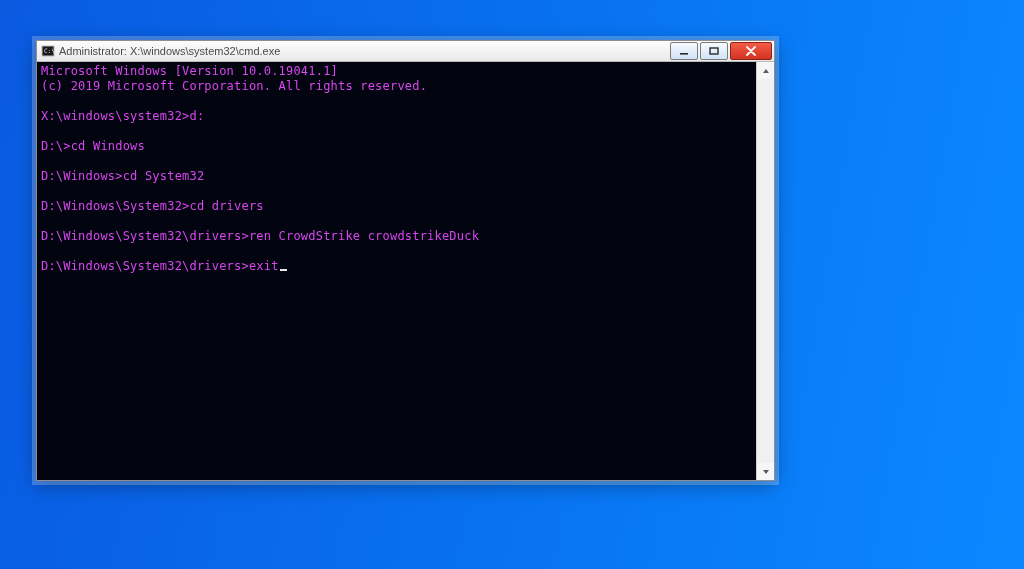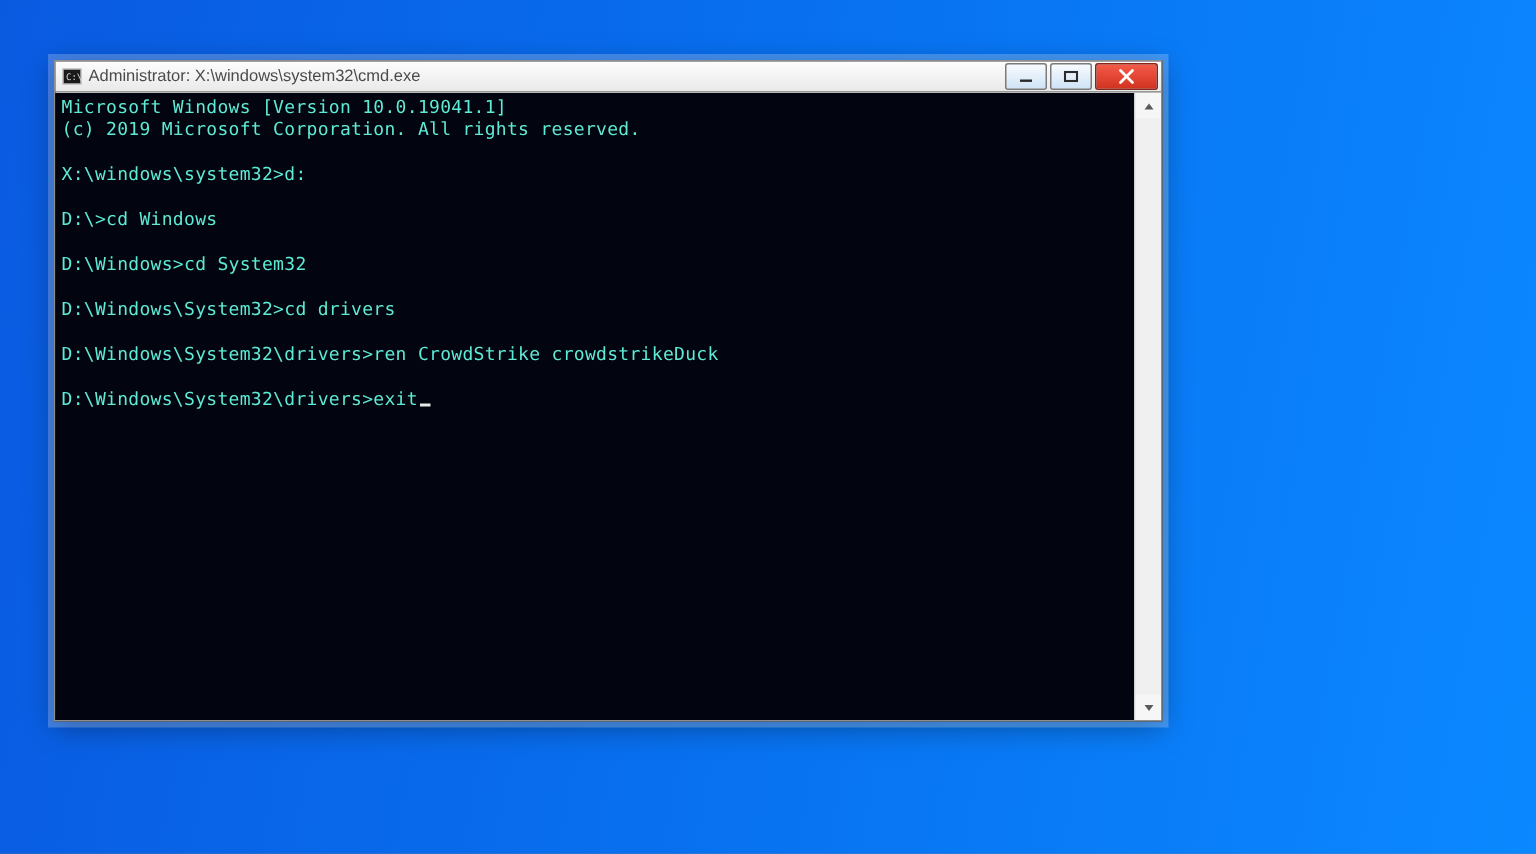--- a/index.html
+++ b/index.html
@@ -95,21 +95,21 @@
 
   .client {
     flex: 1;
     display: flex;
     background: #000510;
   }
 
   .terminal {
     flex: 1;
     background: #020510;
-    color: #5eead4;
+    color: #d946ef;
     font-family: Consolas, "Lucida Console", monospace;
     font-size: 12px;
     line-height: 15px;
     padding: 2px 4px;
     white-space: pre;
     overflow: hidden;
     letter-spacing: 0.2px;
   }
 
   .terminal .line { white-space: pre; }

